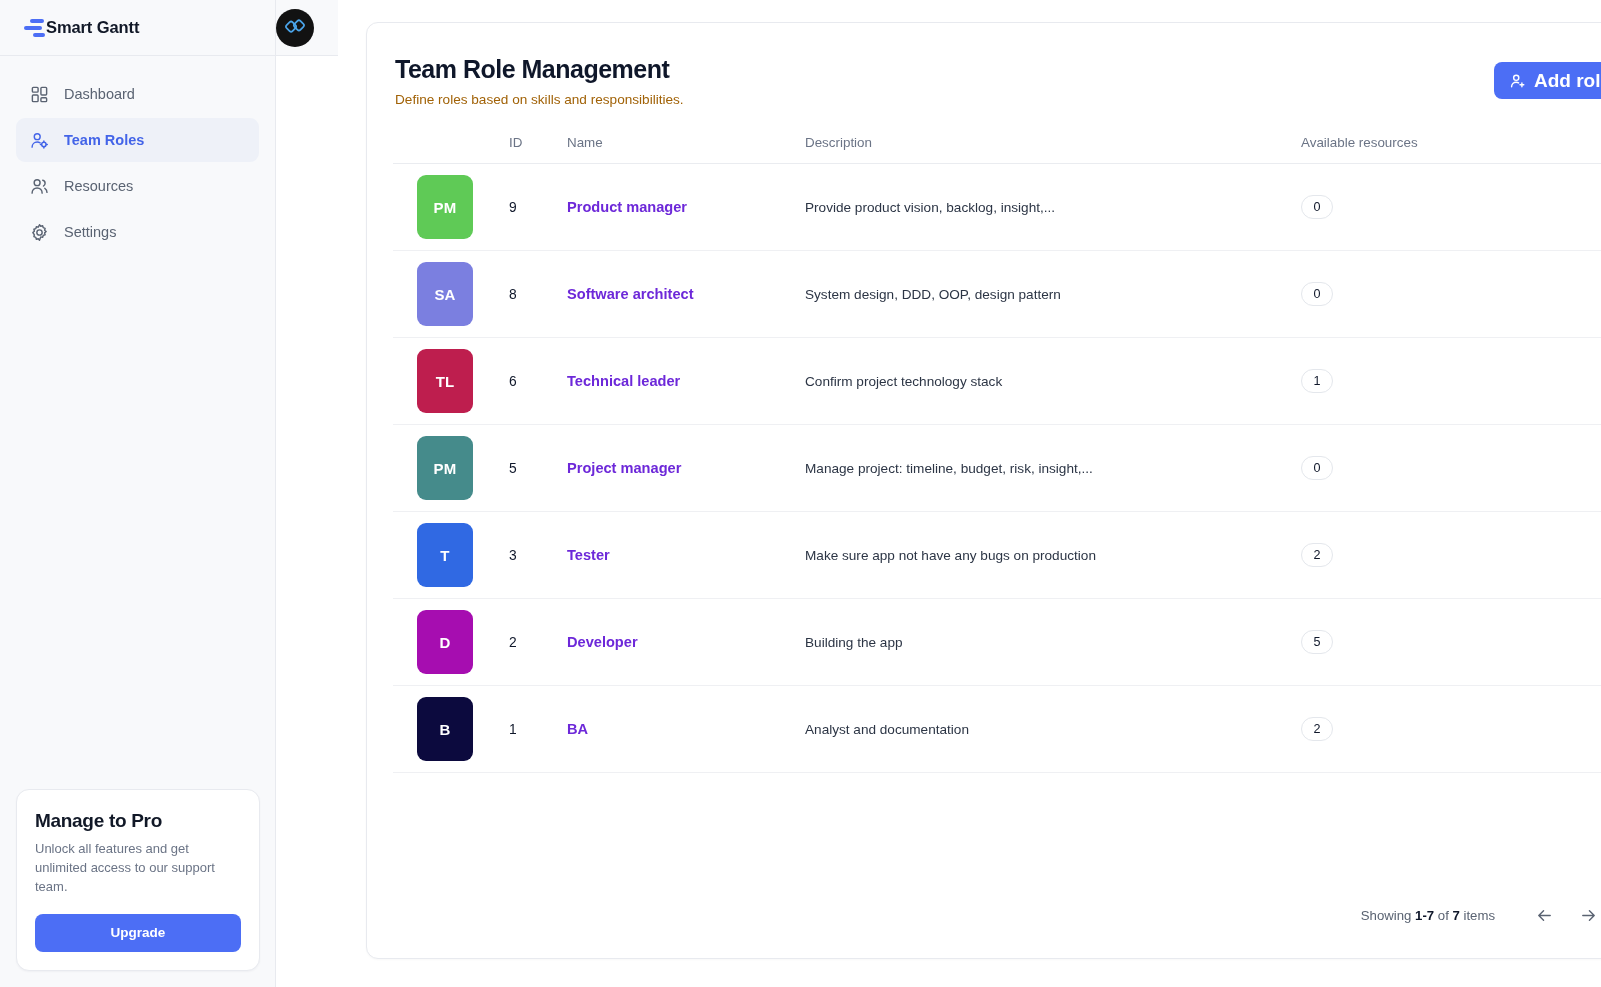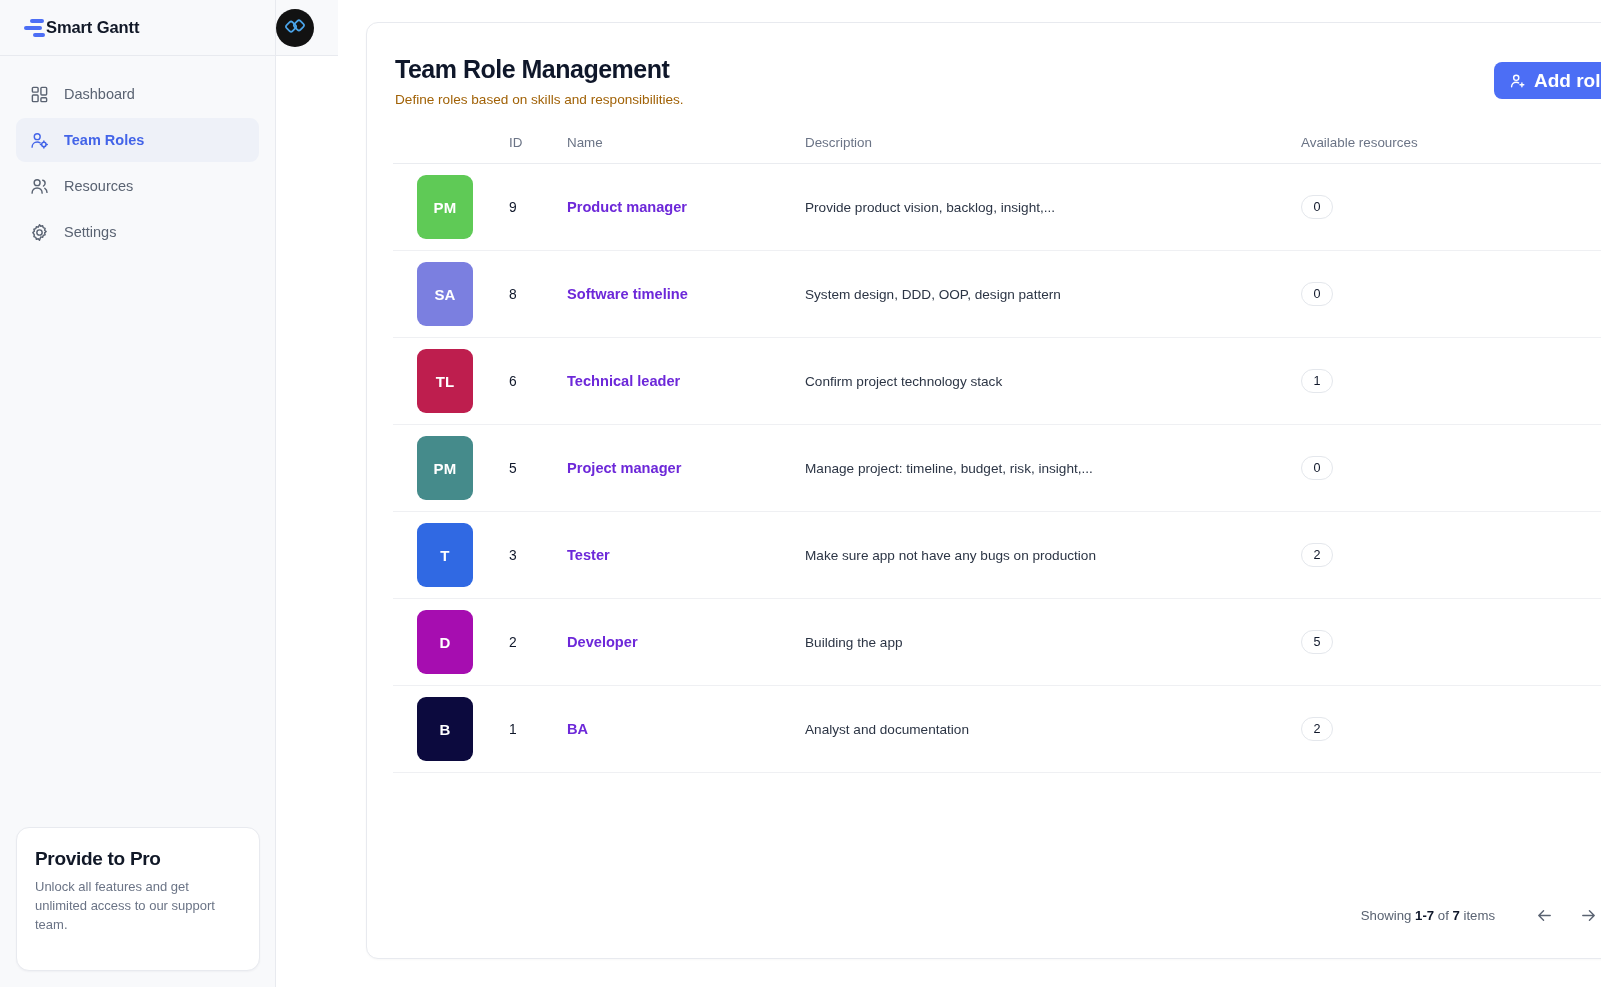--- a/index.html
+++ b/index.html
@@ -214,22 +214,23 @@
             <circle cx="10" cy="10" r="2.8"></circle>
             <path d="M10 1.8l1.3 1.6 2-.5.6 2 2 .7-.5 2 1.6 1.4-1.6 1.4.5 2-2 .7-.6 2-2-.5L10 18.2 8.7 16.6l-2 .5-.6-2-2-.7.5-2L3 10l1.6-1.4-.5-2 2-.7.6-2 2 .5z" stroke-linejoin="round"></path>
           </svg>
         </span>
         <span>Settings</span>
       </div>
 
     </nav>
 
     <div class="upgrade-card">
-      <div class="upgrade-title">Provide to Pro</div>
+      <div class="upgrade-title">Manage to Pro</div>
       <div class="upgrade-desc">Unlock all features and get unlimited access to our support team.</div>
+      <button class="upgrade-btn">Upgrade</button>
     </div>
 
   </aside>
 
   <section class="main">
 
     <header class="topbar">
       <div class="avatar-badge">
         <span>
           <svg width="22" height="22" viewBox="0 0 24 24" fill="none" stroke="#4aa3e8" stroke-width="1.9">
@@ -292,21 +293,21 @@
                 <td><span class="pill">0</span></td>
                 <td class="cell-actions"><span class="dots">⋯</span></td>
               </tr>
               <tr>
                 <td>
                   <div class="avatar-sq" style="background:#7B7FE0">
                     <span>SA</span>
                   </div>
                 </td>
                 <td class="cell-id">8</td>
-                <td class="cell-name">Software timeline</td>
+                <td class="cell-name">Software architect</td>
                 <td class="cell-desc">System design, DDD, OOP, design pattern</td>
                 <td><span class="pill">0</span></td>
                 <td class="cell-actions"><span class="dots">⋯</span></td>
               </tr>
               <tr>
                 <td>
                   <div class="avatar-sq" style="background:#BE1E4E">
                     <span>TL</span>
                   </div>
                 </td>

